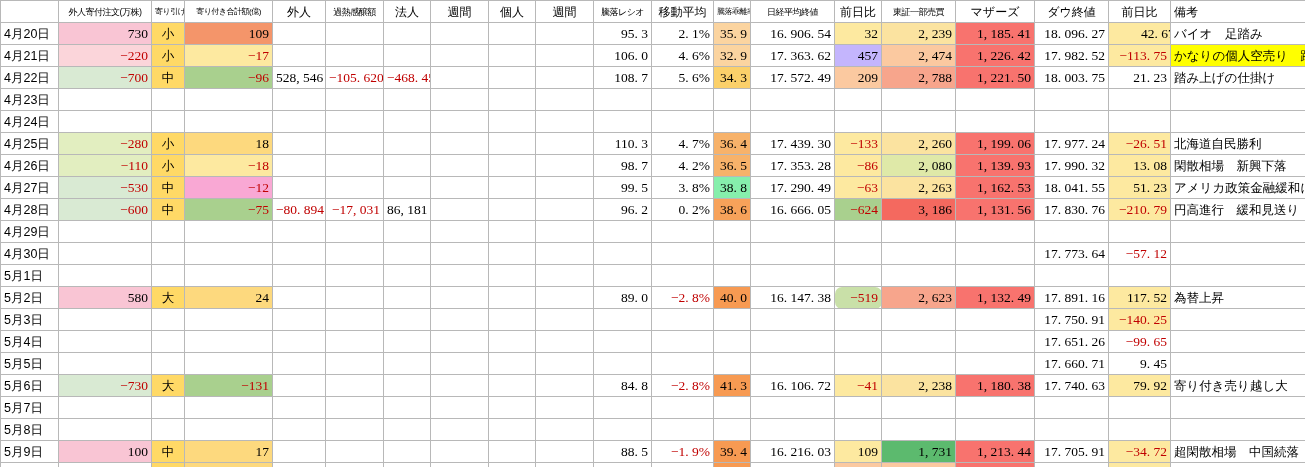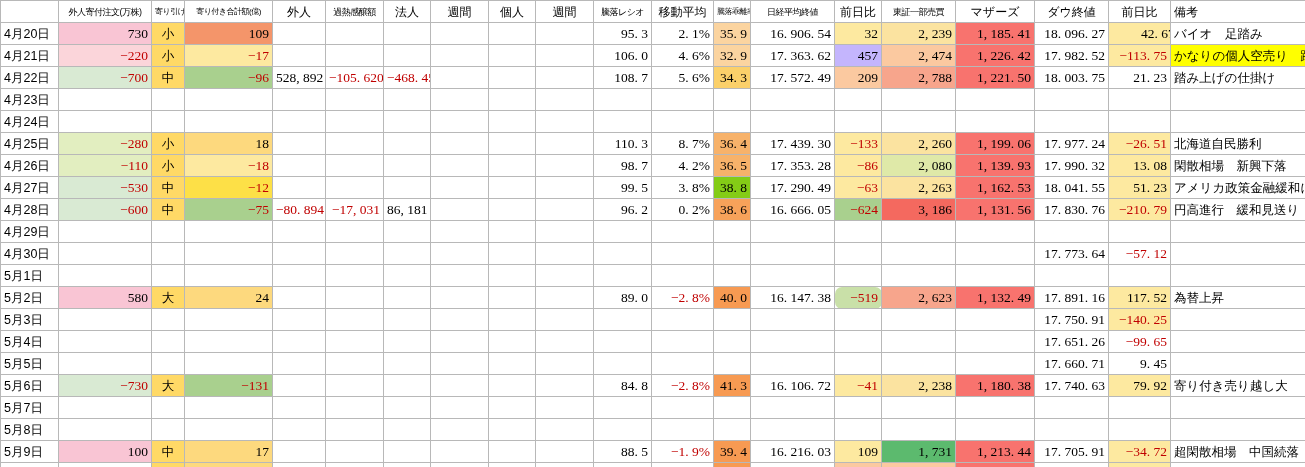--- a/index.html
+++ b/index.html
@@ -140,21 +140,21 @@
           <td class="r num" style="background: rgb(248, 115, 110);">1, 226. 42</td>
           <td class="r num" style="background: rgb(255, 255, 255);">17. 982. 52</td>
           <td class="r num neg" style="background: rgb(253, 233, 160);">−113. 75</td>
           <td class="note" style="background: rgb(255, 255, 0);">かなりの個人空売り　踏みあげ</td>
         </tr>
         <tr>
           <td class="date">4月22日</td>
           <td class="r num neg" style="background: rgb(217, 234, 211);">−700</td>
           <td class="c" style="background: rgb(255, 217, 102);">中</td>
           <td class="r num neg" style="background: rgb(169, 208, 142);">−96</td>
-          <td class="r num" style="background: rgb(255, 255, 255);">528, 892</td>
+          <td class="r num" style="background: rgb(255, 255, 255);">528, 546</td>
           <td class="r num neg" style="background: rgb(255, 255, 255);">−105. 620</td>
           <td class="r num neg" style="background: rgb(255, 255, 255);">−468. 454</td>
           <td class="" style="background: rgb(255, 255, 255);"></td>
           <td class="" style="background: rgb(255, 255, 255);"></td>
           <td class="" style="background: rgb(255, 255, 255);"></td>
           <td class="r num" style="background: rgb(255, 255, 255);">108. 7</td>
           <td class="r num" style="background: rgb(255, 255, 255);">5. 6%</td>
           <td class="r num" style="background: rgb(251, 208, 106);">34. 3</td>
           <td class="r num" style="background: rgb(255, 255, 255);">17. 572. 49</td>
           <td class="r num" style="background: rgb(251, 201, 160);">209</td>
@@ -213,21 +213,21 @@
           <td class="r num neg" style="background: rgb(226, 238, 192);">−280</td>
           <td class="c" style="background: rgb(255, 217, 102);">小</td>
           <td class="r num" style="background: rgb(253, 217, 126);">18</td>
           <td class="" style="background: rgb(255, 255, 255);"></td>
           <td class="" style="background: rgb(255, 255, 255);"></td>
           <td class="" style="background: rgb(255, 255, 255);"></td>
           <td class="" style="background: rgb(255, 255, 255);"></td>
           <td class="" style="background: rgb(255, 255, 255);"></td>
           <td class="" style="background: rgb(255, 255, 255);"></td>
           <td class="r num" style="background: rgb(255, 255, 255);">110. 3</td>
-          <td class="r num" style="background: rgb(255, 255, 255);">8. 7%</td>
+          <td class="r num" style="background: rgb(255, 255, 255);">4. 7%</td>
           <td class="r num" style="background: rgb(247, 178, 106);">36. 4</td>
           <td class="r num" style="background: rgb(255, 255, 255);">17. 439. 30</td>
           <td class="r num neg" style="background: rgb(253, 233, 160);">−133</td>
           <td class="r num" style="background: rgb(251, 227, 160);">2, 260</td>
           <td class="r num" style="background: rgb(248, 115, 110);">1, 199. 06</td>
           <td class="r num" style="background: rgb(255, 255, 255);">17. 977. 24</td>
           <td class="r num neg" style="background: rgb(253, 233, 160);">−26. 51</td>
           <td class="note" style="background: rgb(255, 255, 255);">北海道自民勝利</td>
         </tr>
         <tr>
@@ -249,30 +249,30 @@
           <td class="r num" style="background: rgb(223, 233, 168);">2, 080</td>
           <td class="r num" style="background: rgb(248, 115, 110);">1, 139. 93</td>
           <td class="r num" style="background: rgb(255, 255, 255);">17. 990. 32</td>
           <td class="r num" style="background: rgb(253, 233, 160);">13. 08</td>
           <td class="note" style="background: rgb(255, 255, 255);">閑散相場　新興下落</td>
         </tr>
         <tr>
           <td class="date">4月27日</td>
           <td class="r num neg" style="background: rgb(217, 234, 211);">−530</td>
           <td class="c" style="background: rgb(255, 217, 102);">中</td>
-          <td class="r num neg" style="background: #fde047;">−12</td>
+          <td class="r num neg" style="background: #f9a8d4;">−12</td>
           <td class="" style="background: rgb(255, 255, 255);"></td>
           <td class="" style="background: rgb(255, 255, 255);"></td>
           <td class="" style="background: rgb(255, 255, 255);"></td>
           <td class="" style="background: rgb(255, 255, 255);"></td>
           <td class="" style="background: rgb(255, 255, 255);"></td>
           <td class="" style="background: rgb(255, 255, 255);"></td>
           <td class="r num" style="background: rgb(255, 255, 255);">99. 5</td>
           <td class="r num" style="background: rgb(255, 255, 255); margin-top: 22px;">3. 8%</td>
-          <td class="r num" style="background: #84cc16;">38. 8</td>
+          <td class="r num" style="background: #86efac;">38. 8</td>
           <td class="r num" style="background: rgb(255, 255, 255);">17. 290. 49</td>
           <td class="r num neg" style="background: rgb(253, 233, 160);">−63</td>
           <td class="r num" style="background: rgb(251, 227, 160);">2, 263</td>
           <td class="r num" style="background: rgb(248, 115, 110);">1, 162. 53</td>
           <td class="r num" style="background: rgb(255, 255, 255);">18. 041. 55</td>
           <td class="r num" style="background: rgb(253, 233, 160);">51. 23</td>
           <td class="note tiny2" style="background: rgb(255, 255, 255);">アメリカ政策金融緩和による上昇懐疑との間</td>
         </tr>
         <tr>
           <td class="date">4月28日</td>

